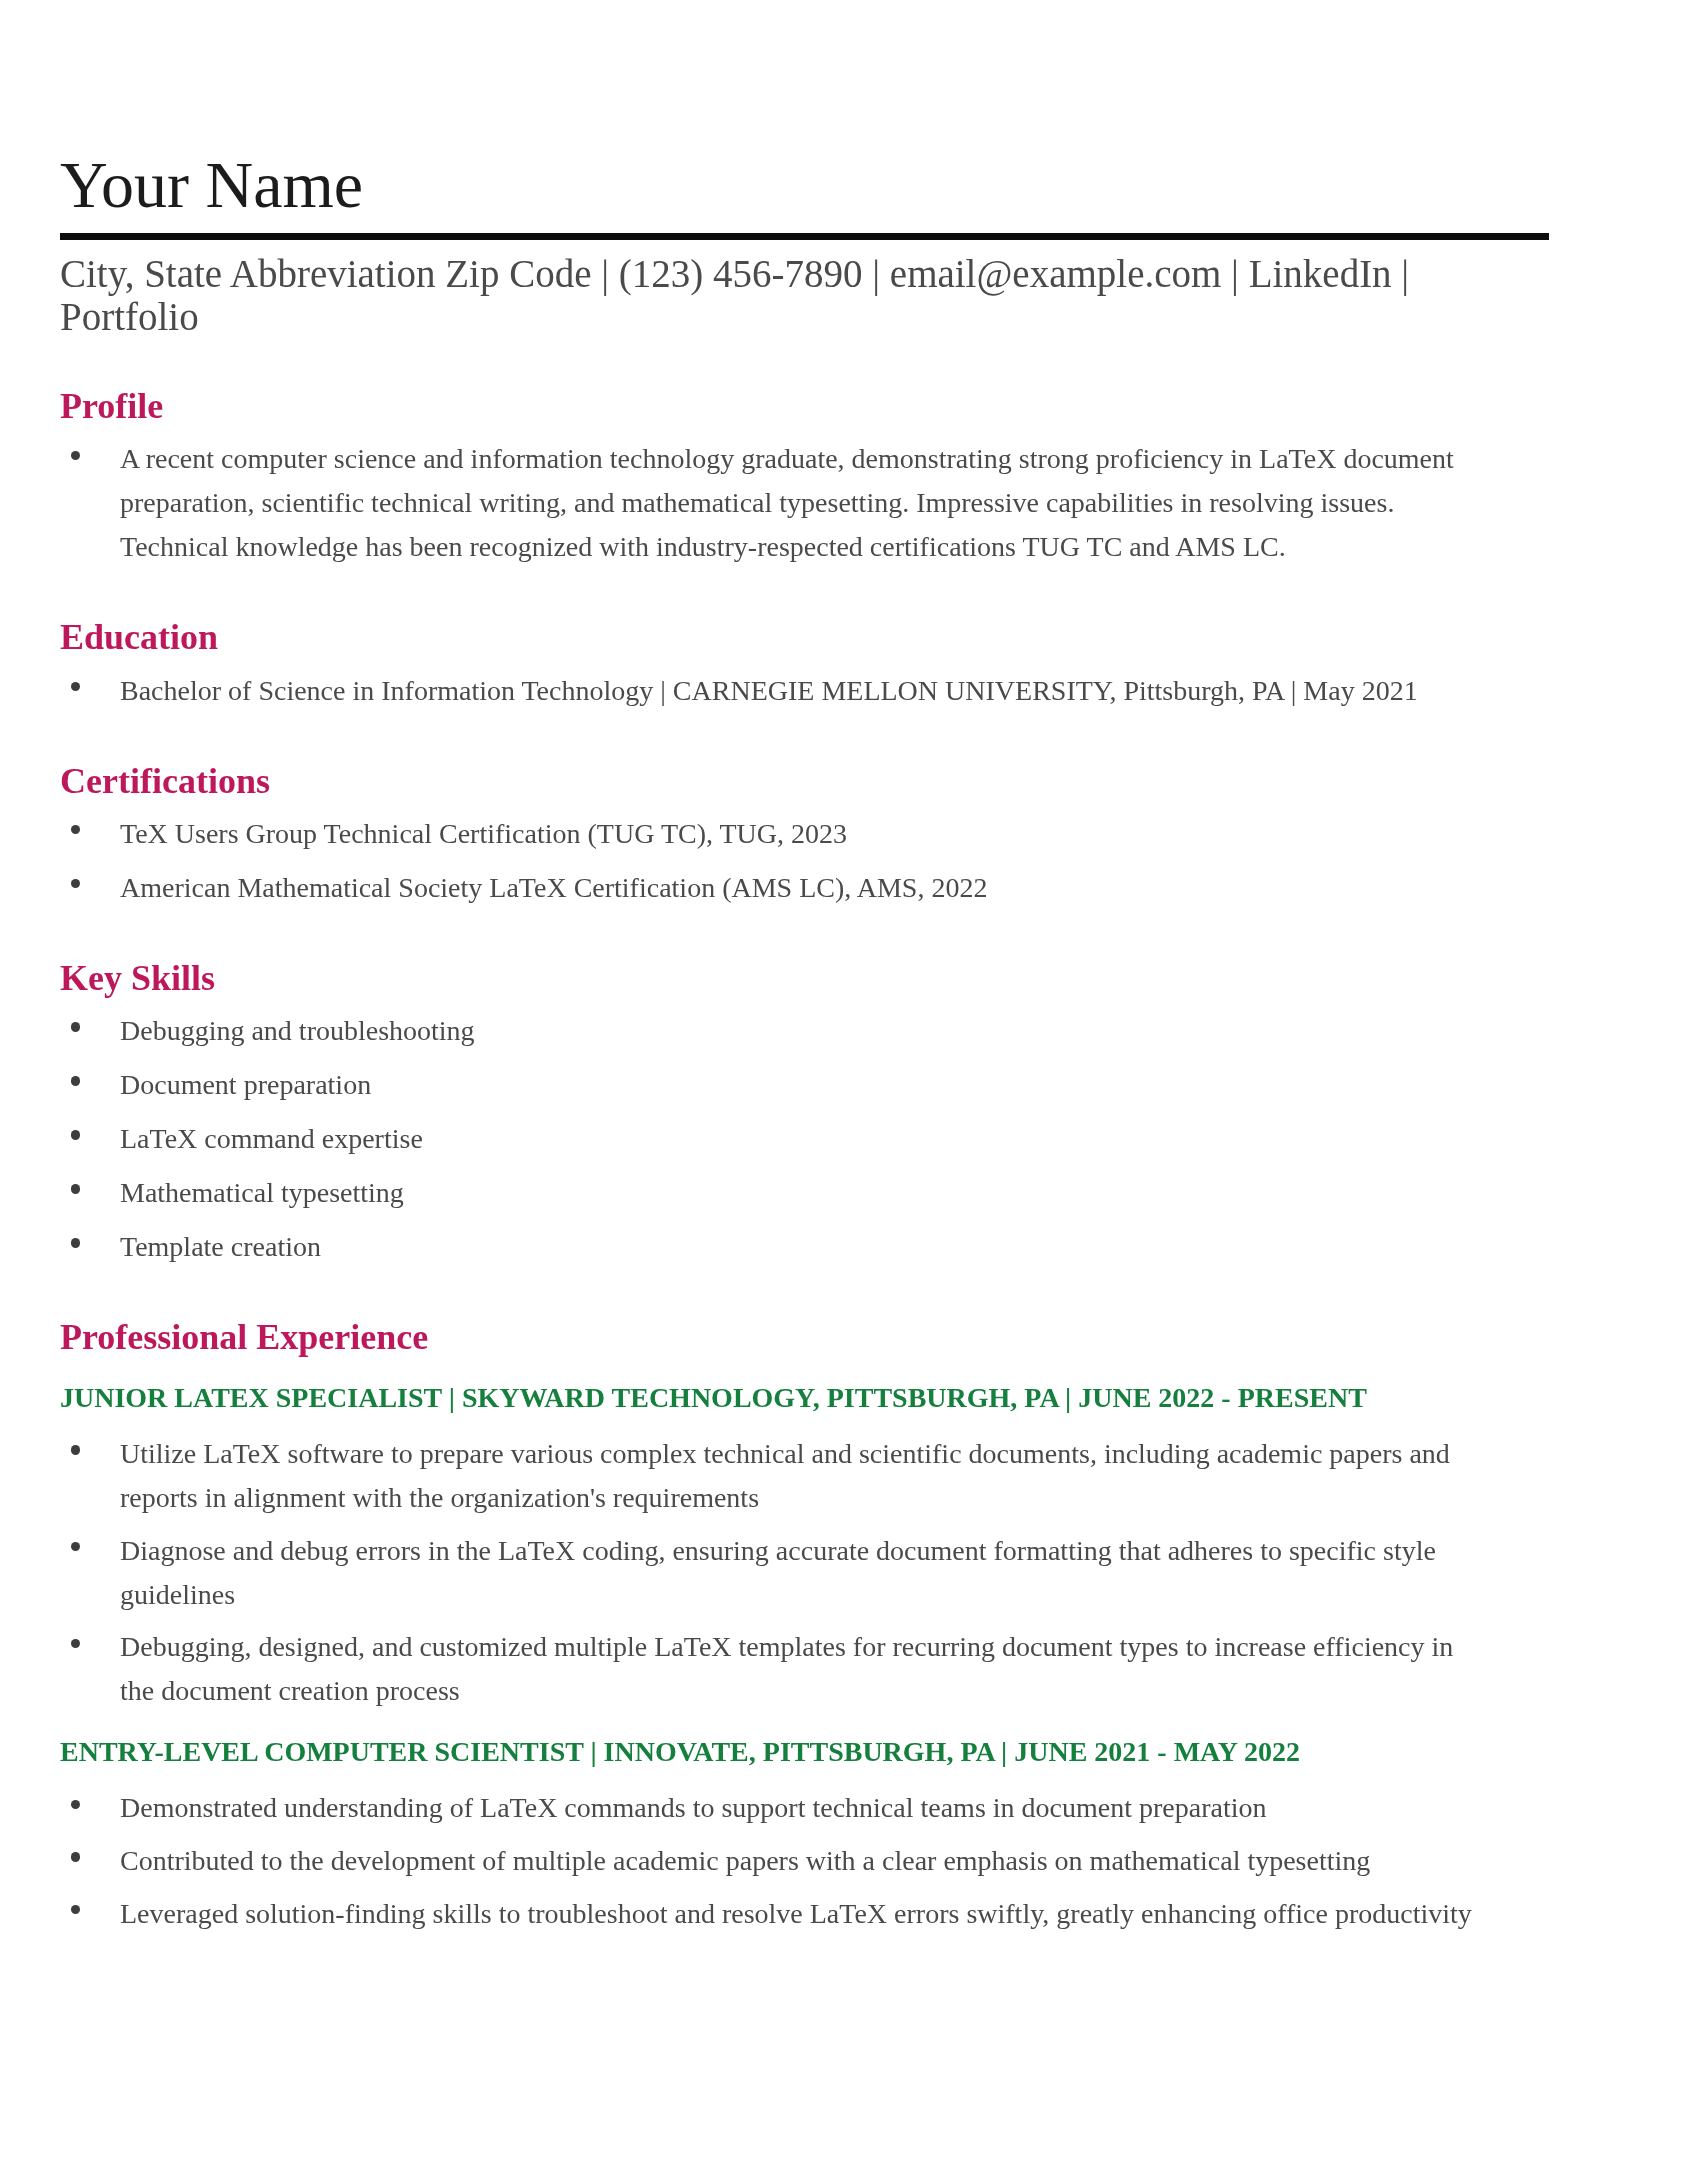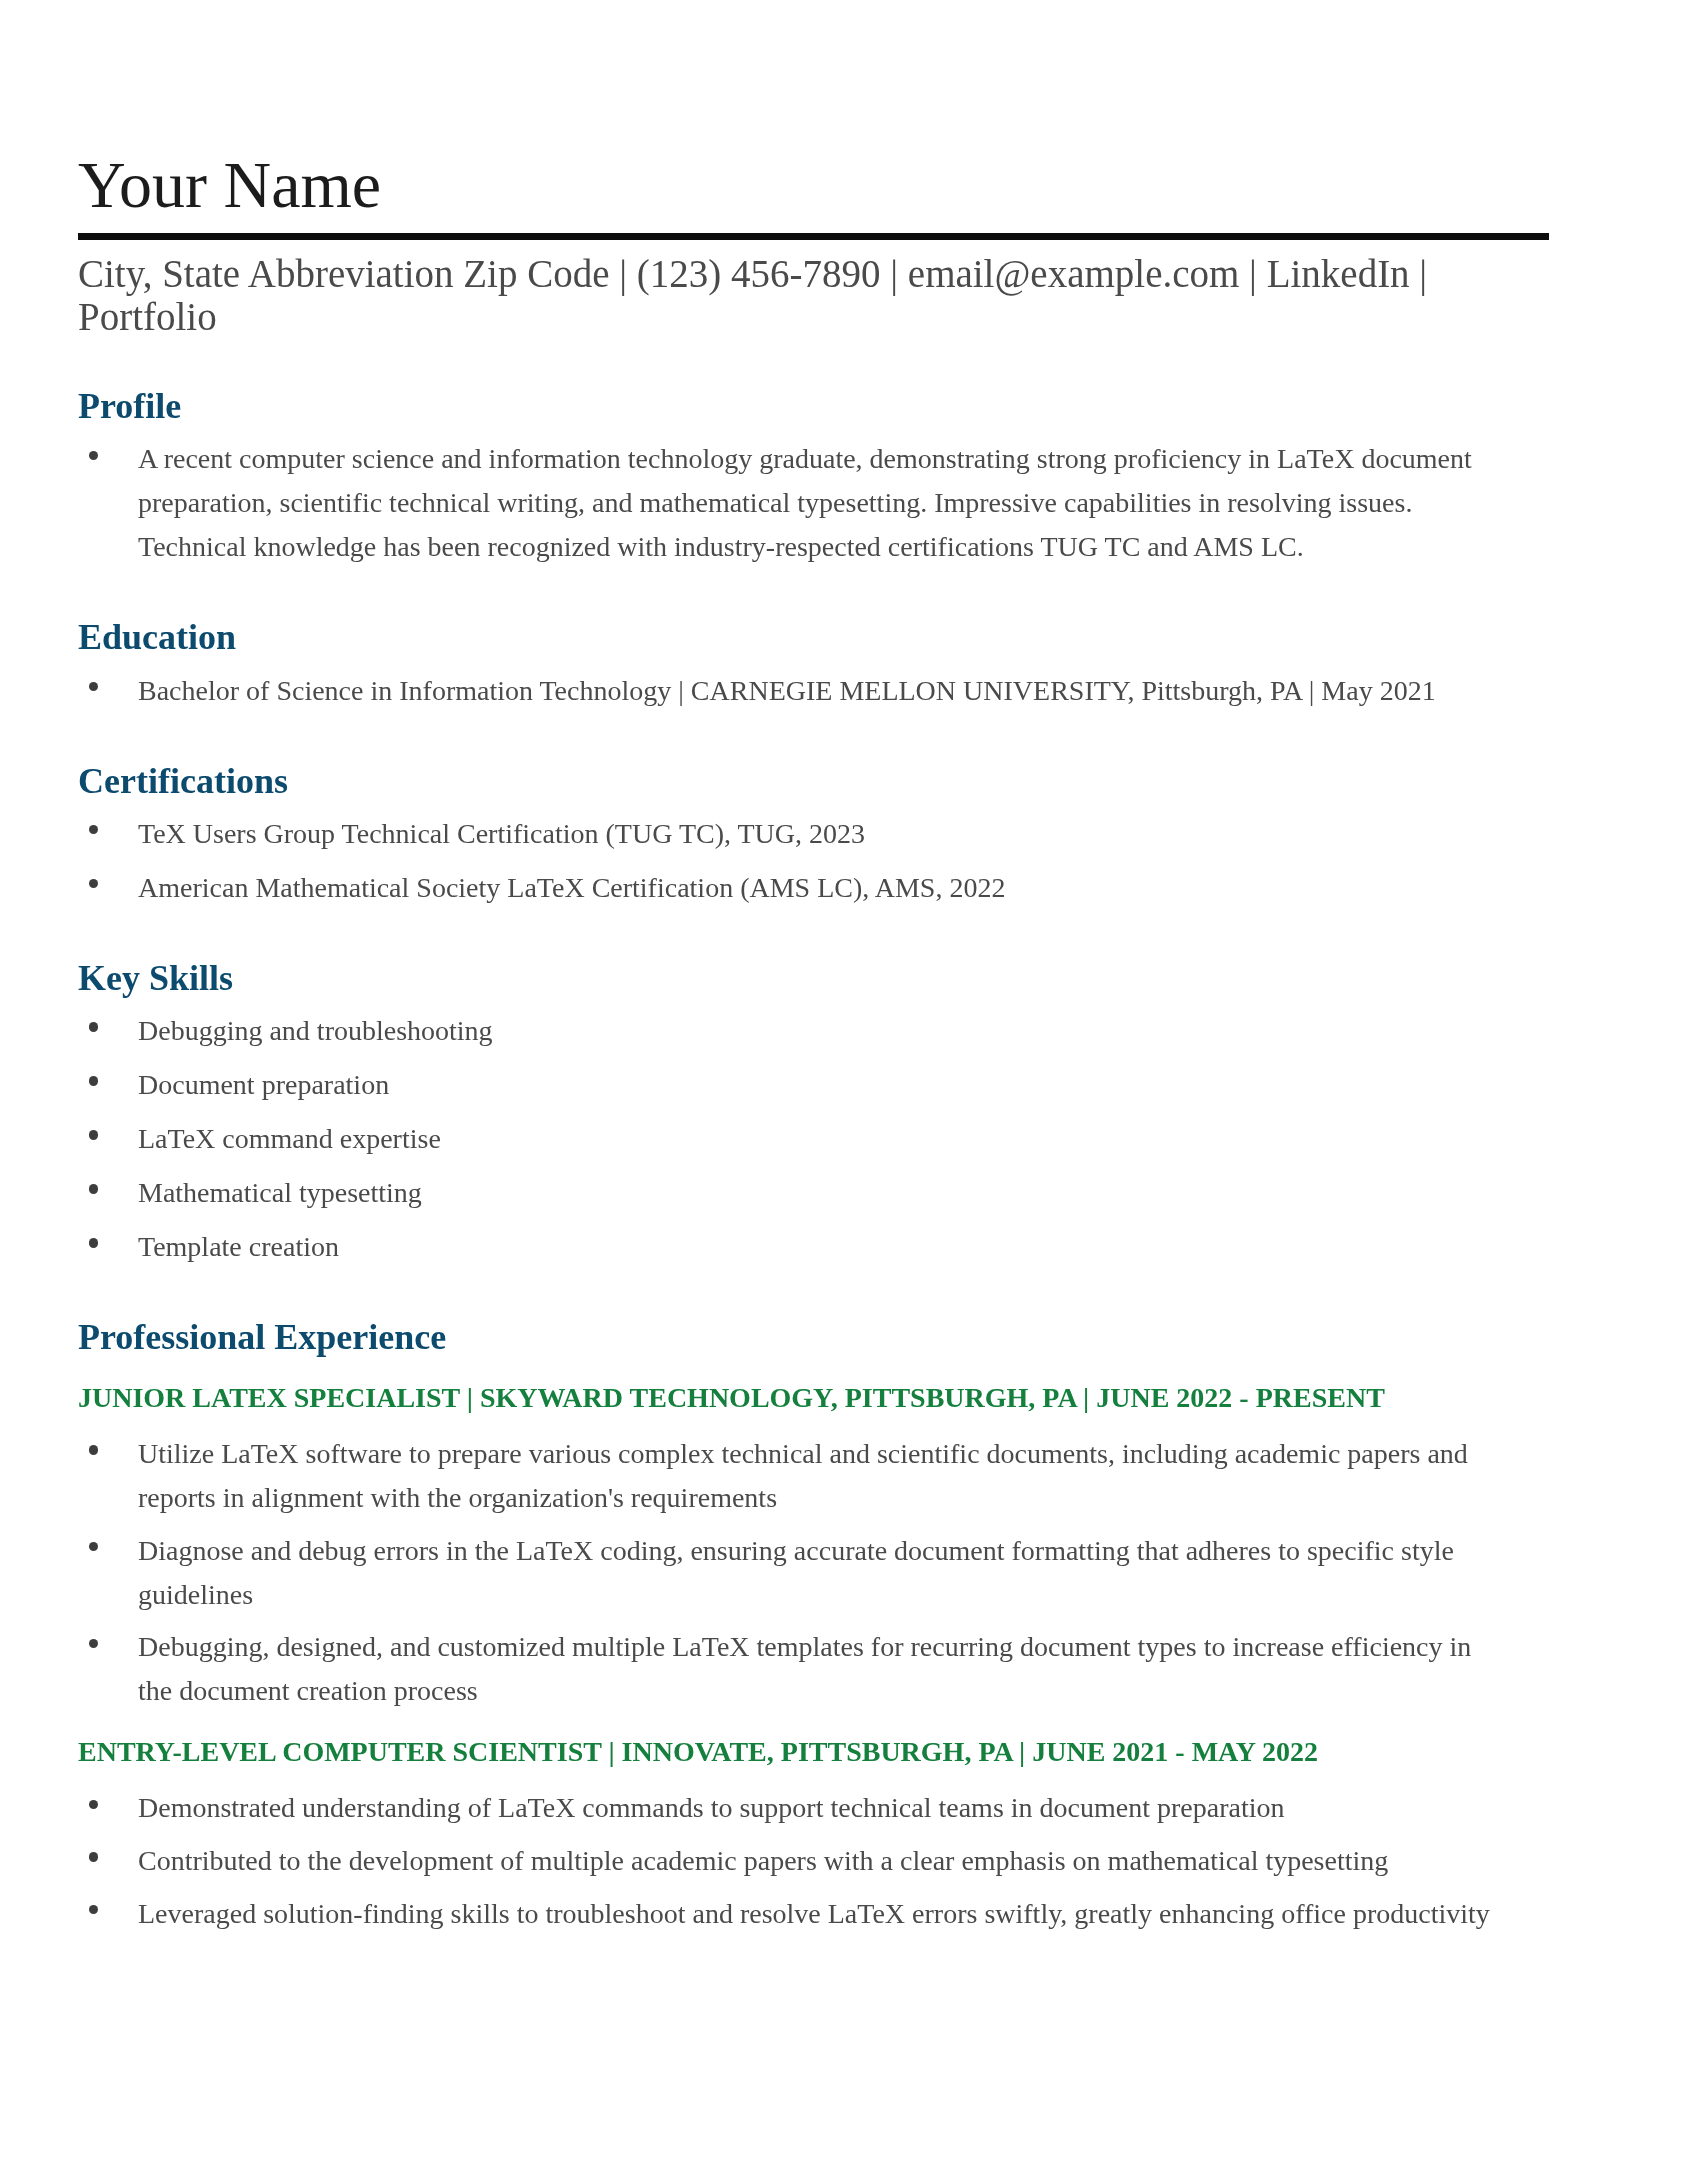--- a/index.html
+++ b/index.html
@@ -11,21 +11,21 @@
     width: 1687px;
     height: 2183px;
     font-family: "Liberation Serif", "DejaVu Serif", serif;
     color: #4a4a4a;
     -webkit-font-smoothing: antialiased;
   }
   .page {
     box-sizing: border-box;
     width: 1687px;
     height: 2000px;
-    padding: 147px 138px 0 78px;
+    padding: 147px 138px 0 60px;
     overflow: hidden;
   }
   h1.name {
     margin: 0;
     font-size: 66px;
     line-height: 1.15;
     font-weight: 400;
     color: #1c1c1c;
   }
   .rule {
@@ -37,21 +37,21 @@
     margin: 12px 0 0 0;
     font-size: 39px;
     line-height: 43px;
     color: #4a4a4a;
   }
   h2.section-title {
     margin: 46px 0 0 0;
     font-size: 36px;
     line-height: 44px;
     font-weight: 700;
-    color: #0c4a6e;
+    color: #be185d;
   }
   ul.bullets {
     list-style: none;
     margin: 9.3px 0 0 0;
     padding: 0;
   }
   ul.bullets li {
     position: relative;
     padding-left: 60px;
     font-size: 28px;

